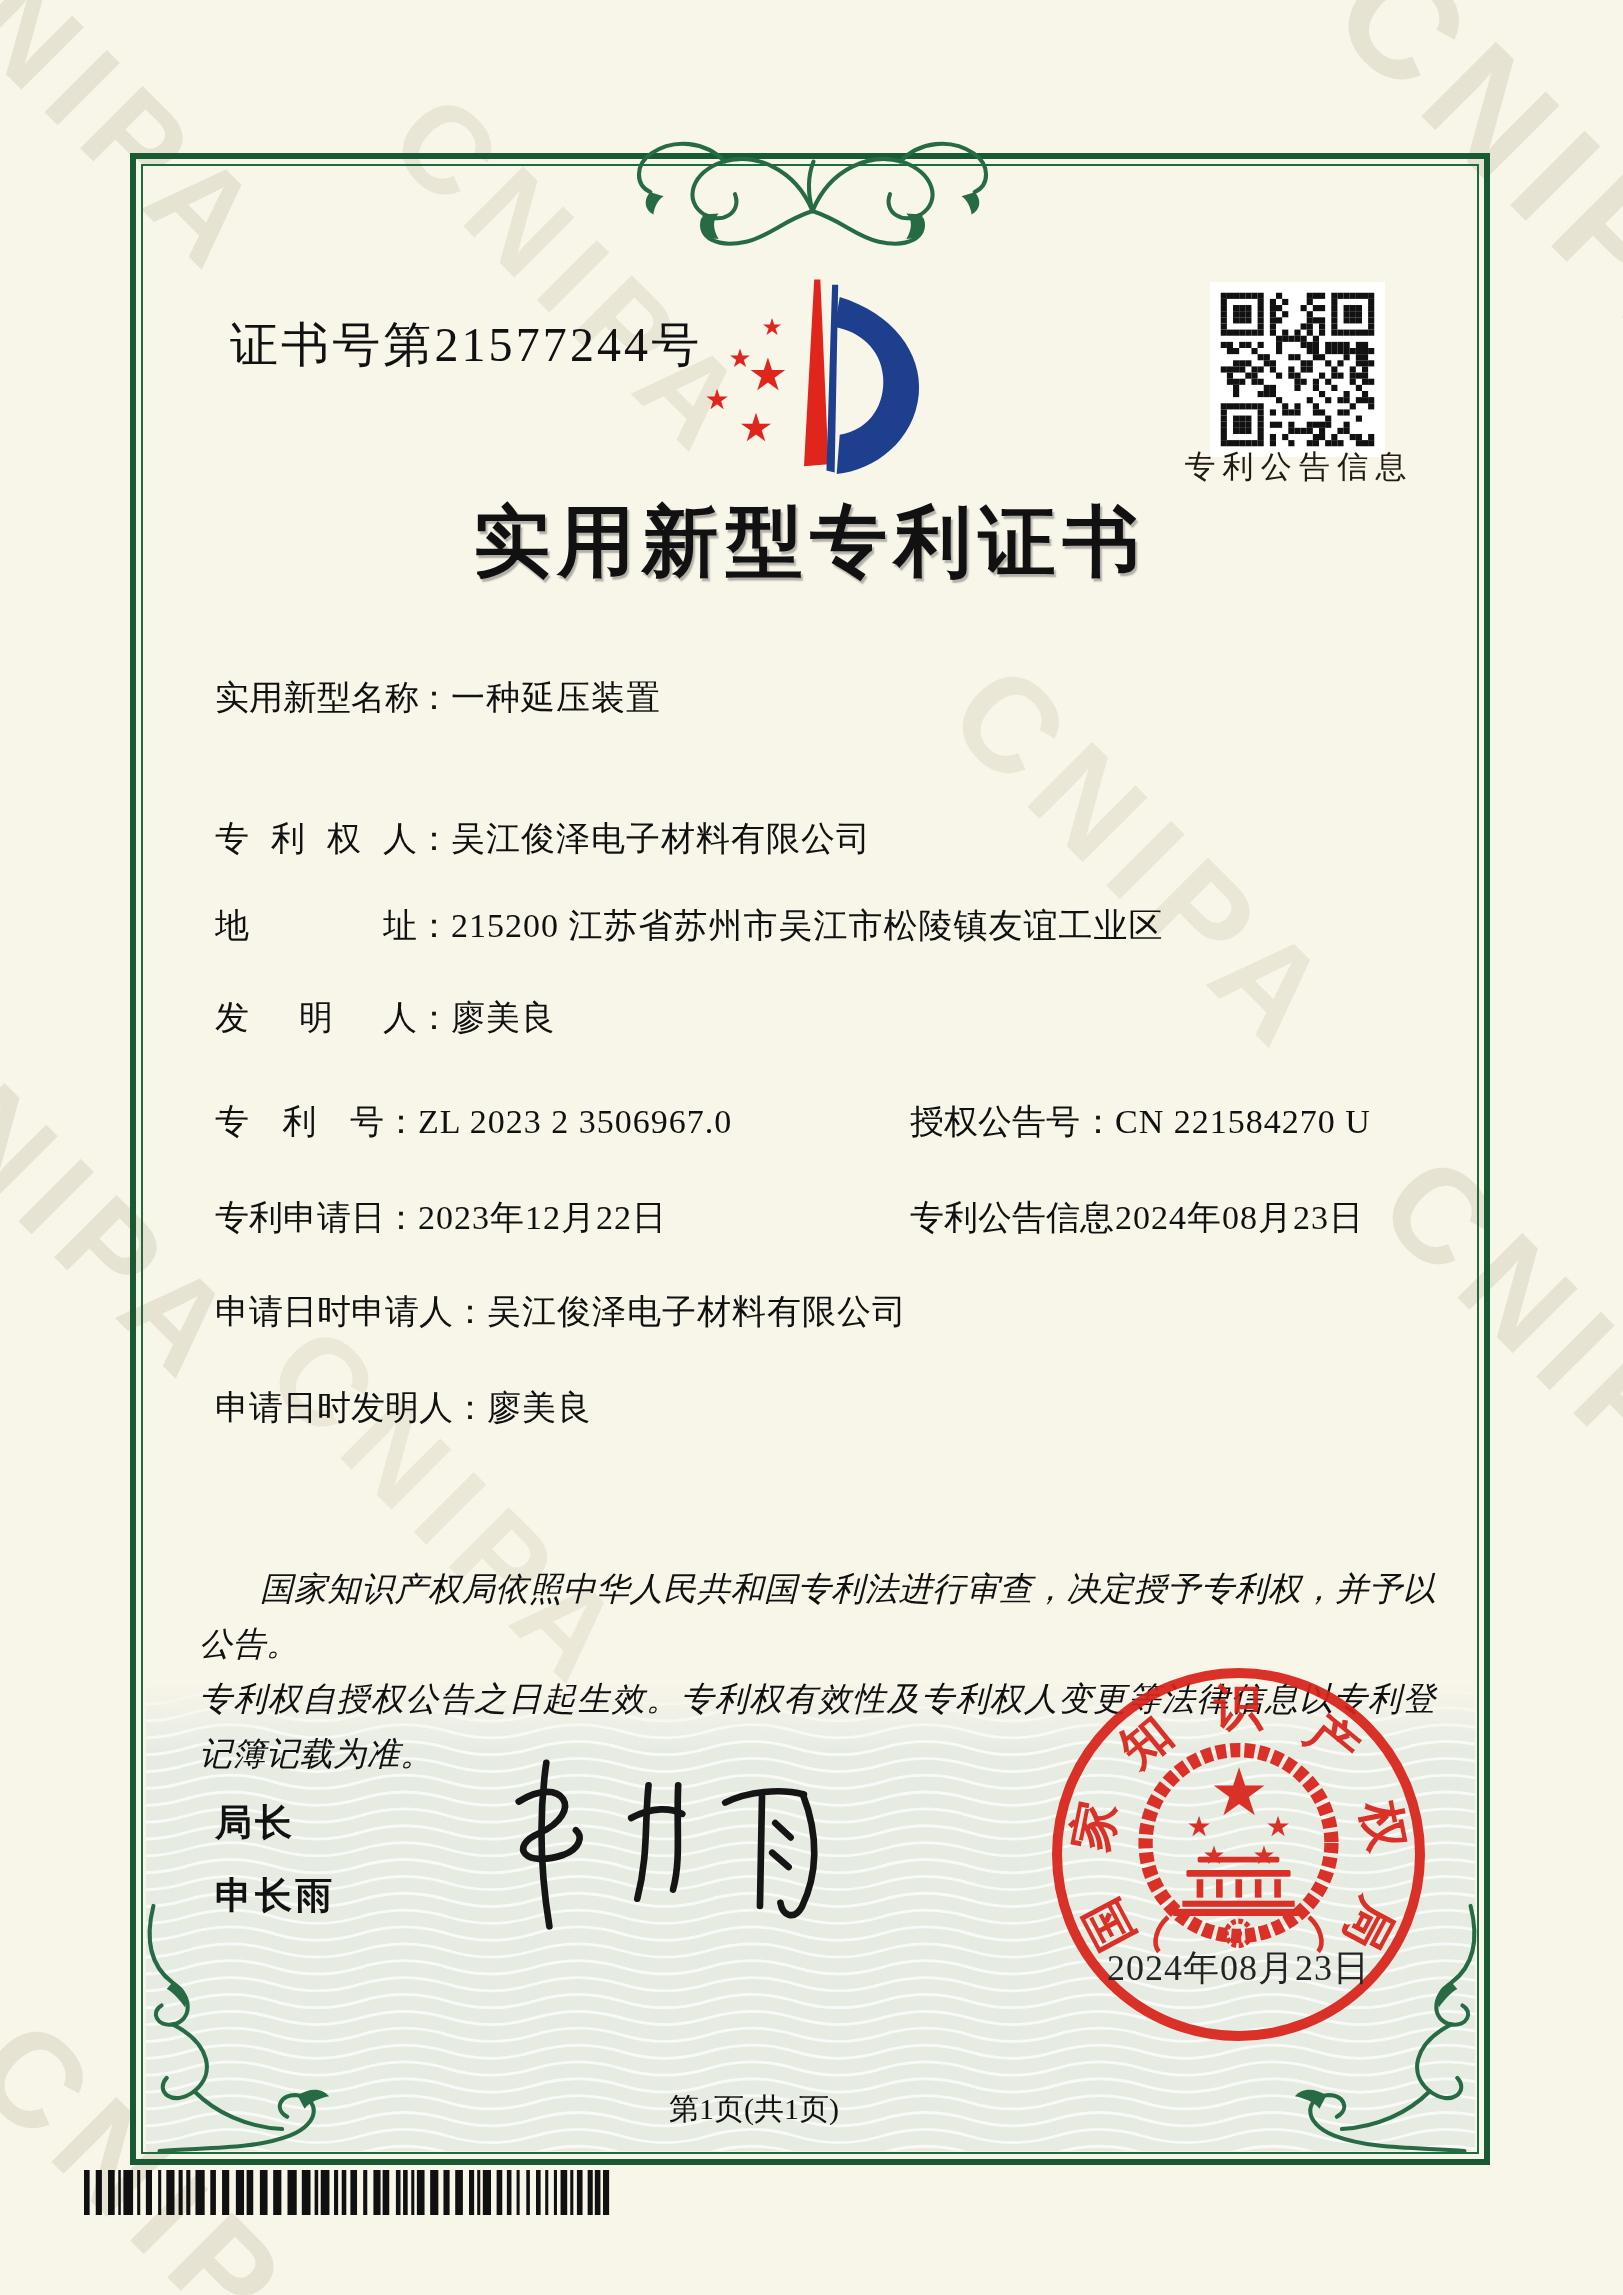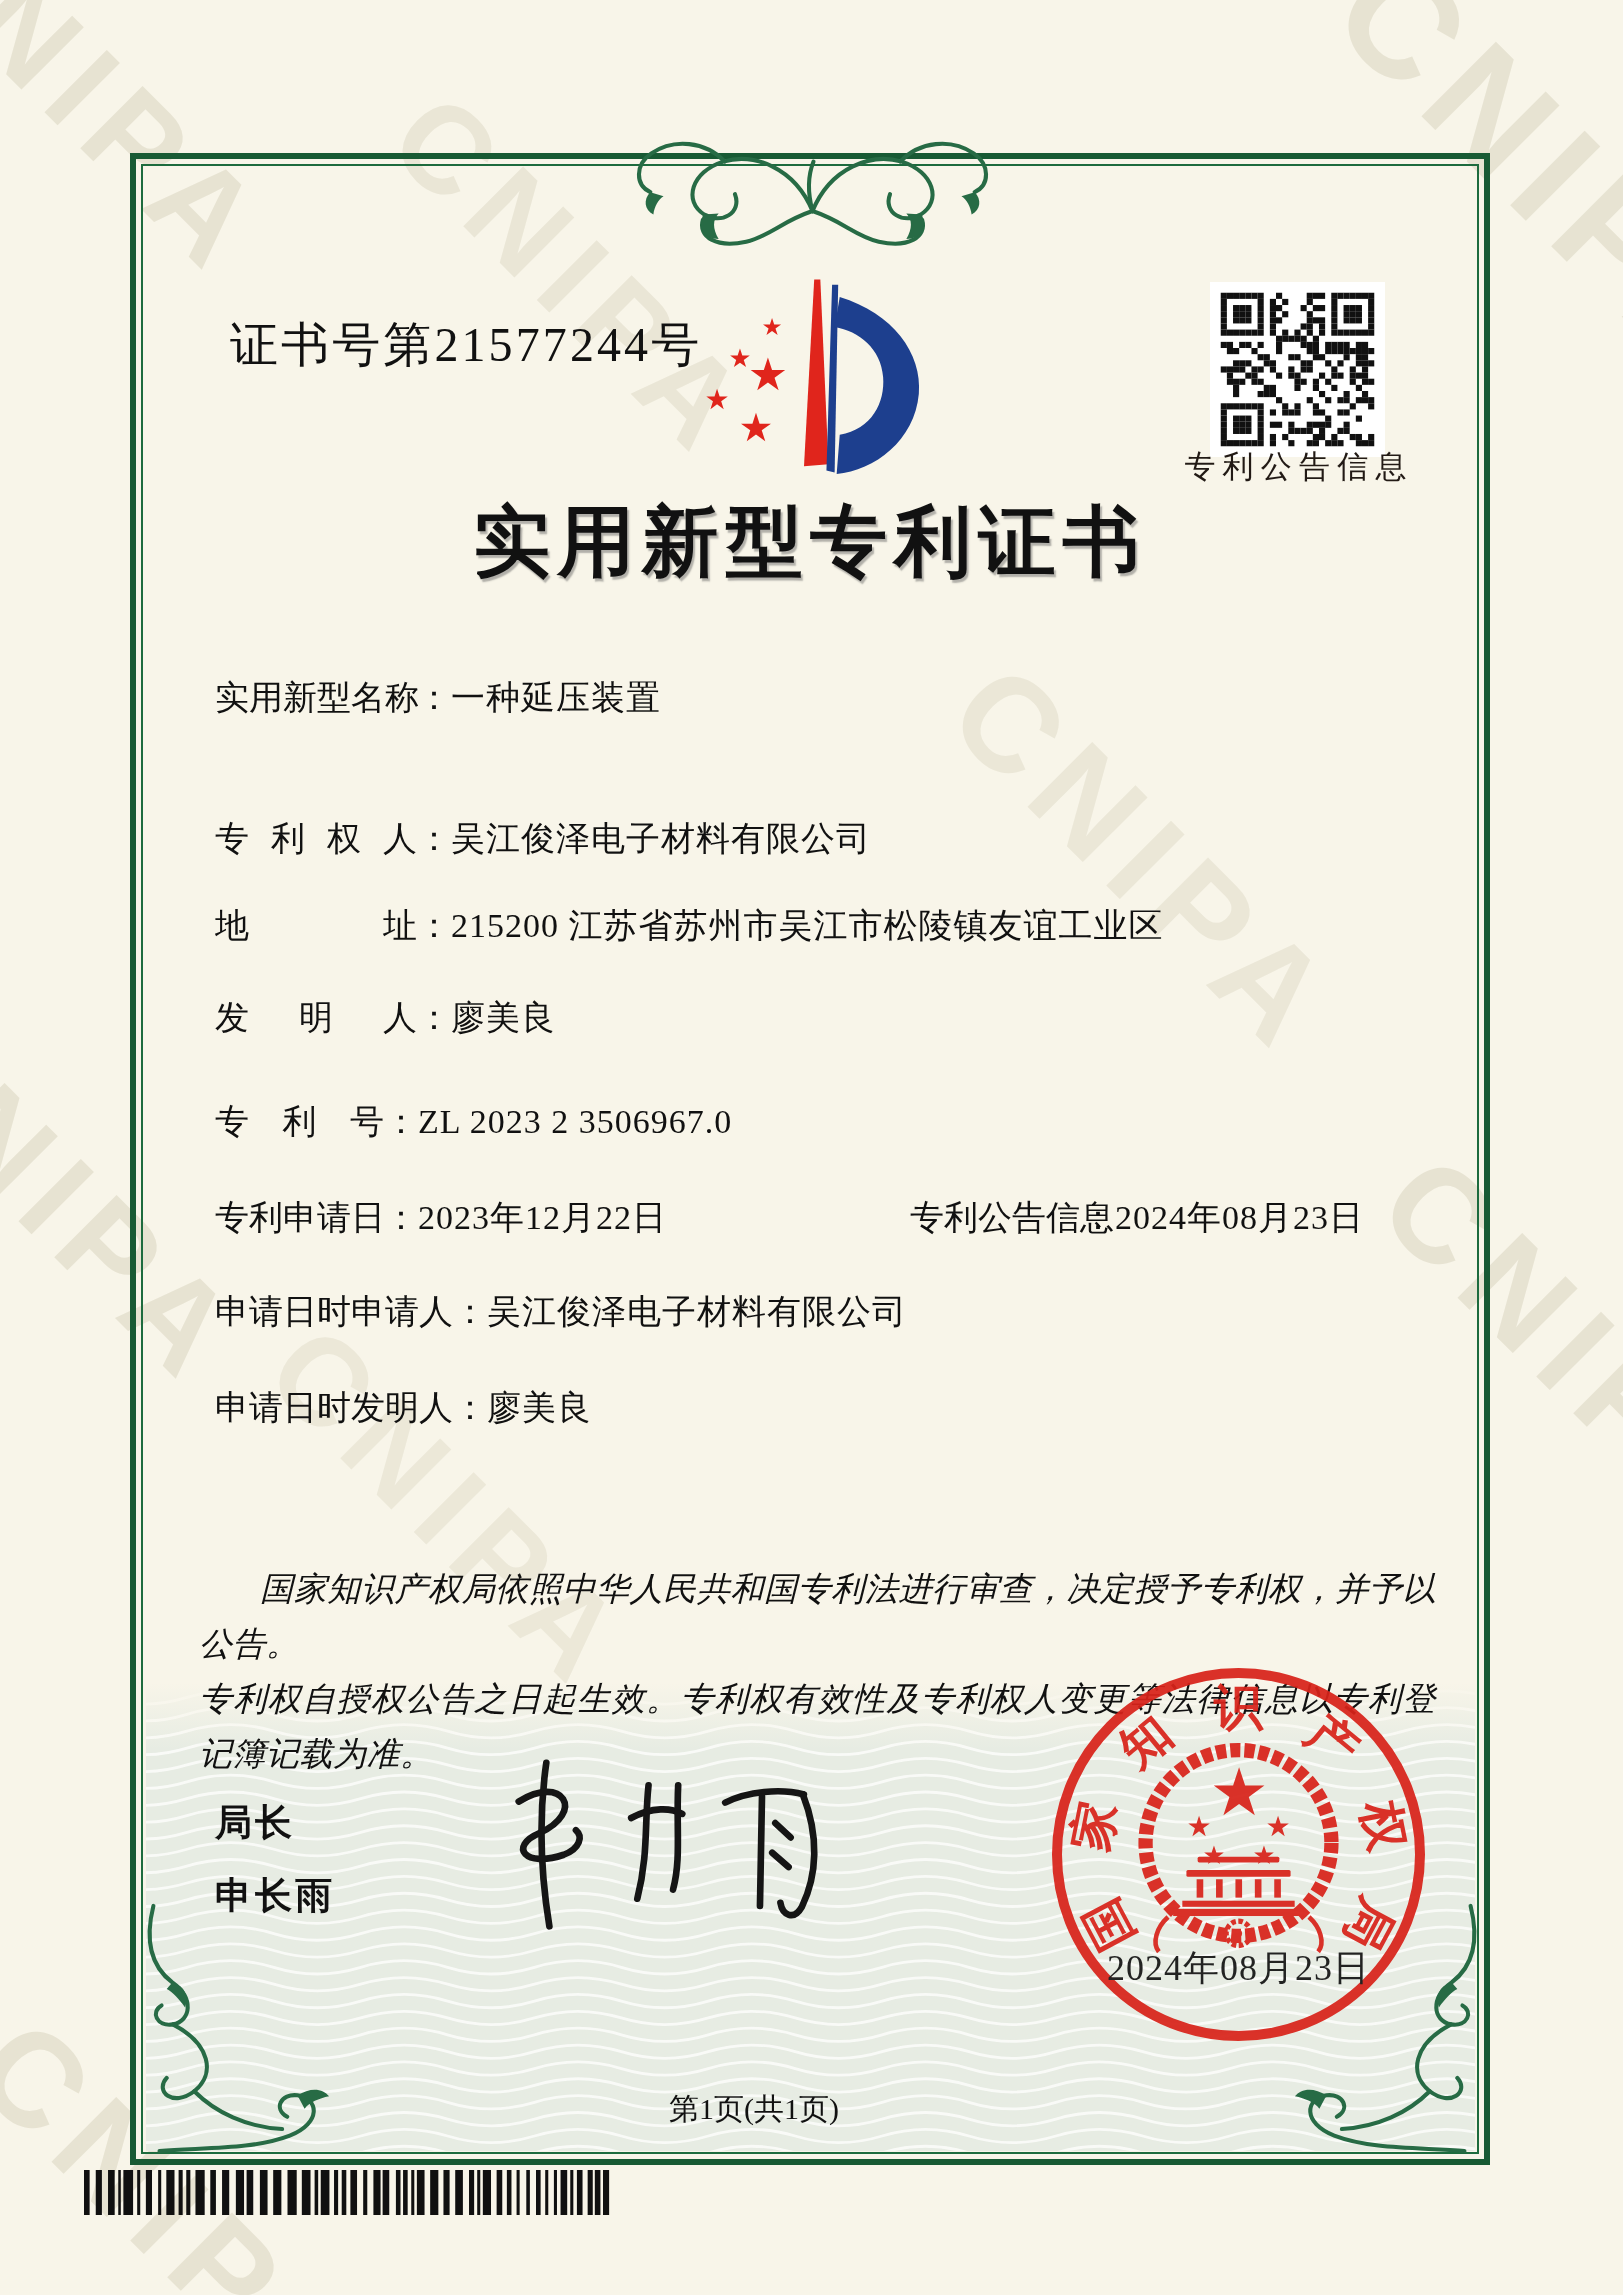--- a/index.html
+++ b/index.html
@@ -494,20 +494,23 @@
     </div>
     <div class="frow" style="top:903px;">
       <span class="lbl lbl-j">地址</span><span class="colon">：</span><span class="val">215200 江苏省苏州市吴江市松陵镇友谊工业区</span>
     </div>
     <div class="frow" style="top:995px;">
       <span class="lbl lbl-j">发明人</span><span class="colon">：</span><span class="val">廖美良</span>
     </div>
 
     <div class="frow" style="top:1099px;width:1227px;">
       <span class="lbl lbl-j5">专利号</span><span class="colon">：</span><span class="val">ZL 2023 2 3506967.0</span>
+      <span class="rcell">
+        <span class="lbl-r">授权公告号</span><span class="colon">：</span><span class="val">CN 221584270 U</span>
+      </span>
     </div>
     <div class="frow" style="top:1195px;width:1227px;">
       <span class="lbl lbl-j5">专利申请日</span><span class="colon">：</span><span class="val">2023年12月22日</span>
       <span class="rcell">
         <span class="lbl-r">专利公告信息</span><span class="colon">：</span><span class="val">2024年08月23日</span>
       </span>
     </div>
 
     <div class="frow" style="top:1289px;">
       <span class="lbl lbl-7">申请日时申请人</span><span class="colon">：</span><span class="val">吴江俊泽电子材料有限公司</span>

